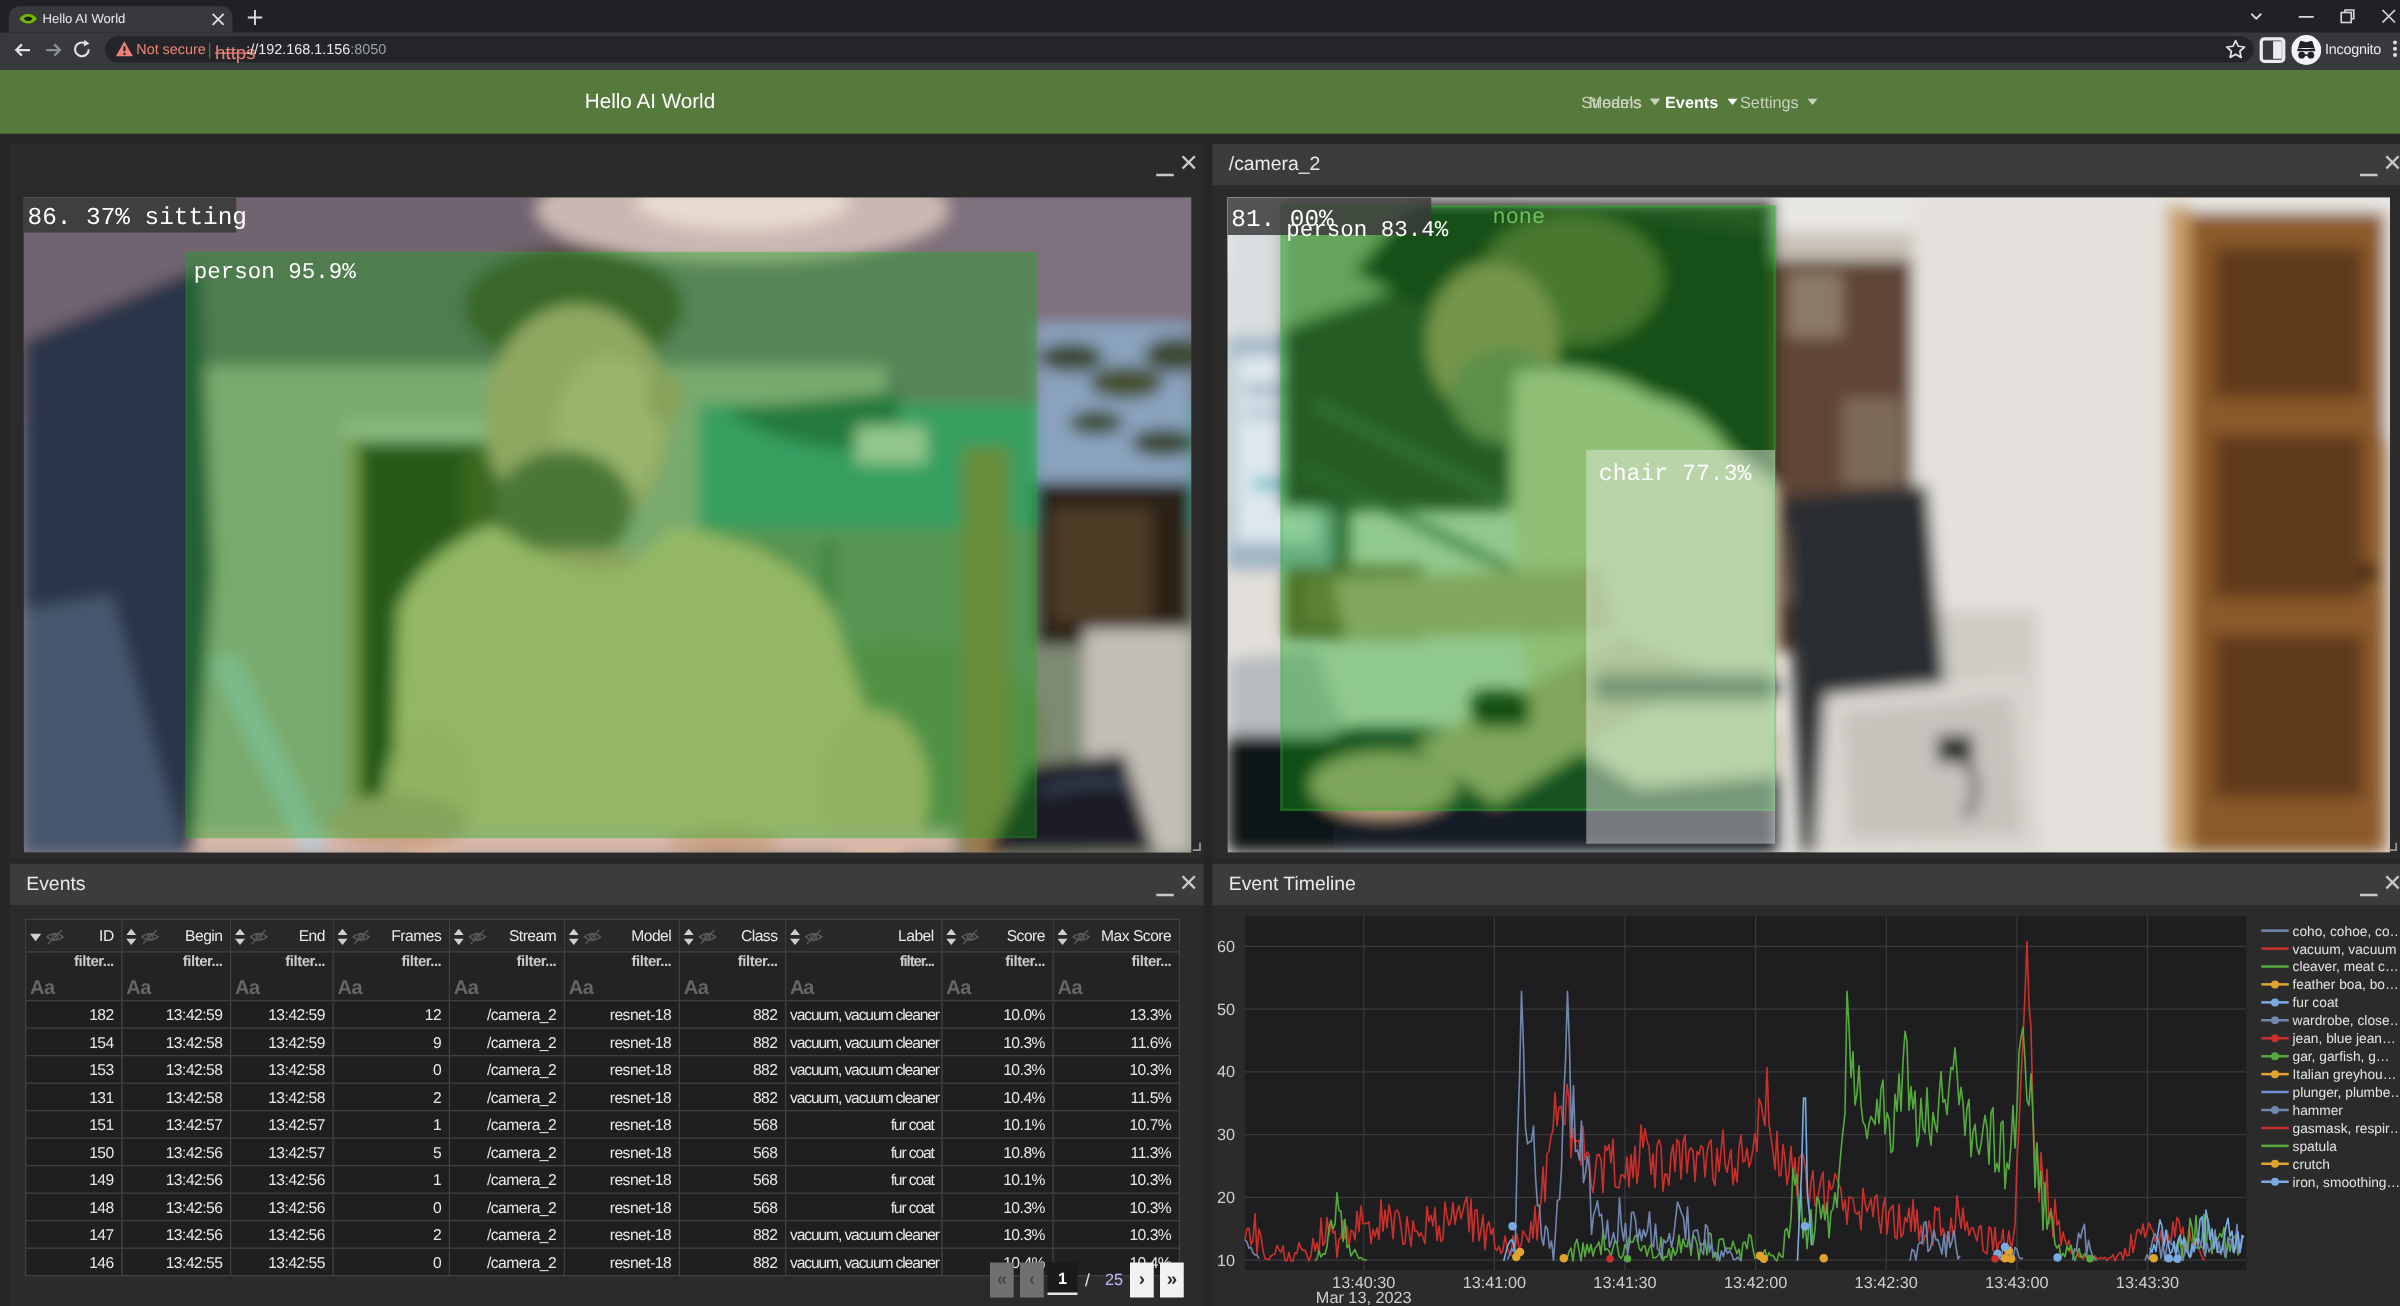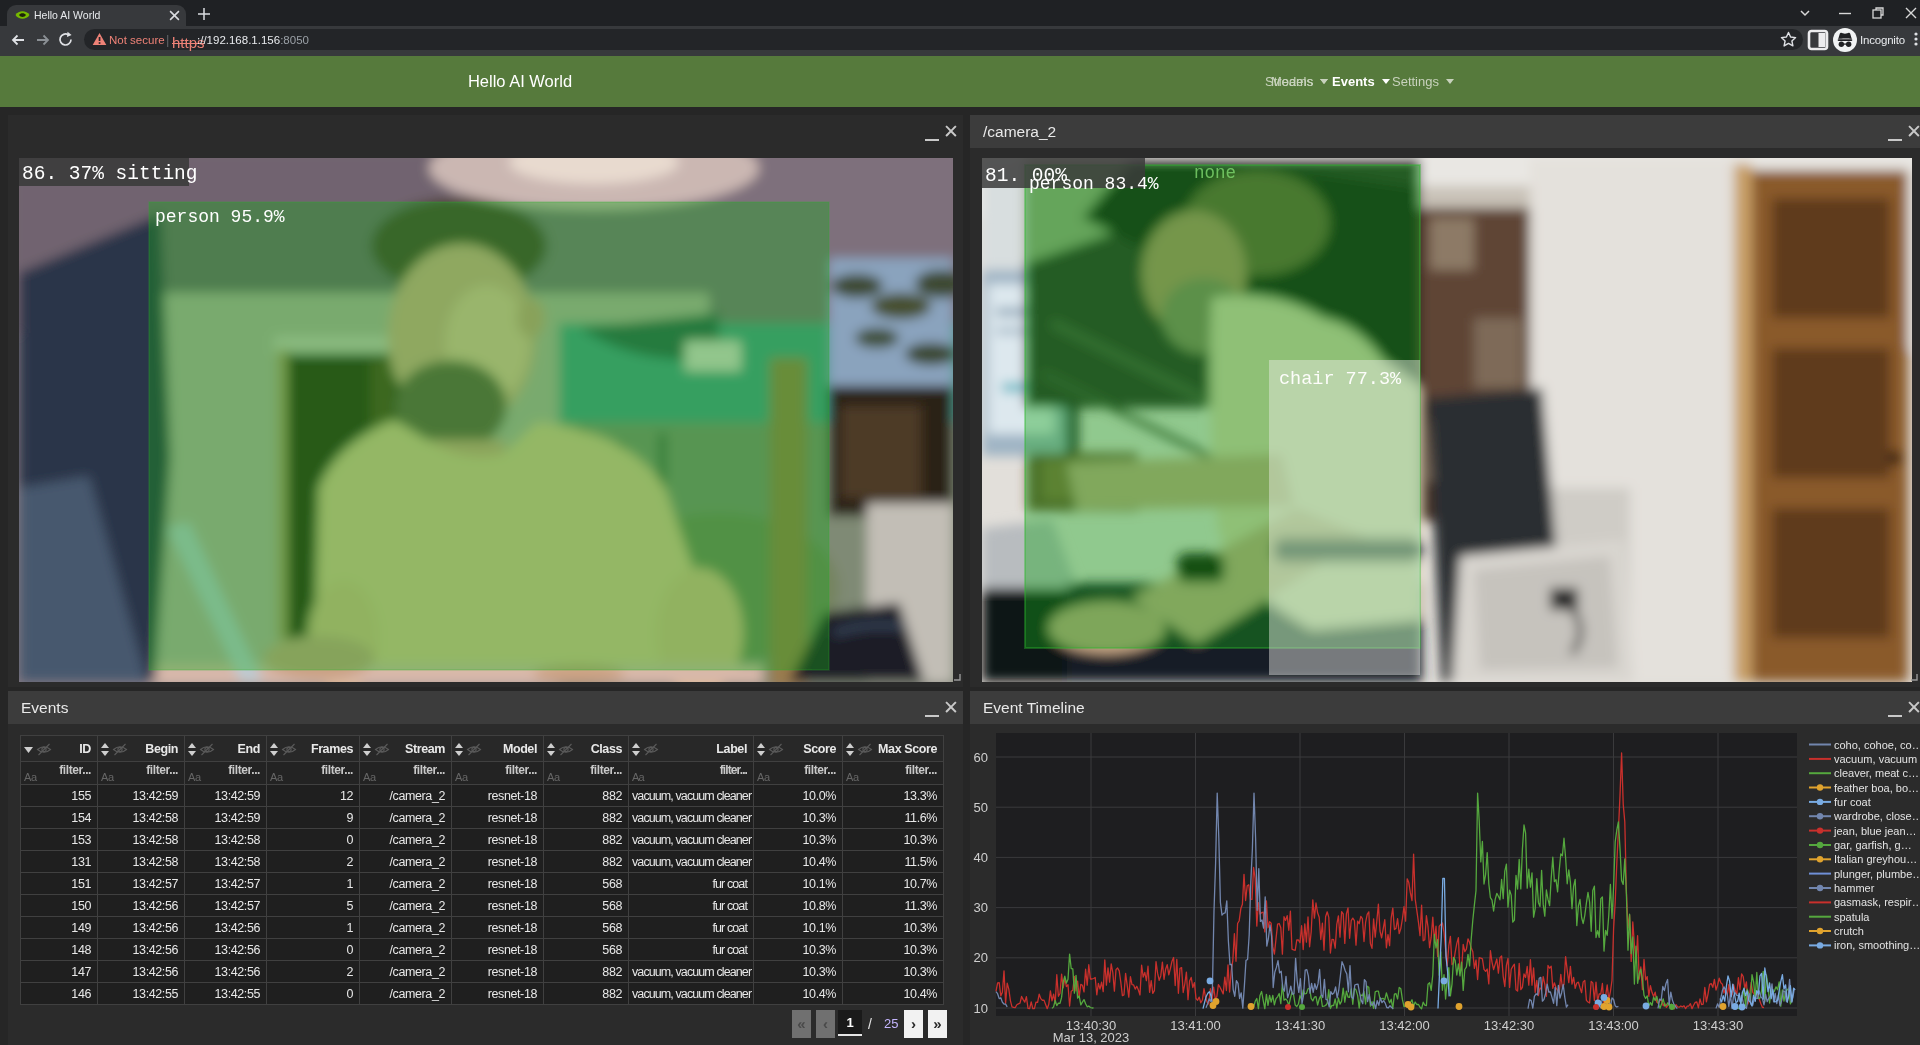--- a/index.html
+++ b/index.html
@@ -15,26 +15,26 @@
 .ptitle span.t{position:absolute;left:13px;top:0}
 .wmin{position:absolute;width:14px;border-top:2px solid #c9c9c9}
 .wx{position:absolute;color:#c9c9c9;font-size:19px;line-height:33px;font-weight:400}
 .nav{position:absolute;top:56px;height:51px;line-height:51px;color:#c8d2bd;font-size:13px}
 .caret{display:inline-block;width:0;height:0;border-left:4.5px solid transparent;
  border-right:4.5px solid transparent;border-top:5px solid #c8d2bd;margin-left:7px;vertical-align:2px}
 table.ev{border-collapse:collapse;table-layout:fixed;width:923px;color:#e8e8e8;font-size:12.5px;letter-spacing:-0.4px}
 table.ev th{position:relative}
 table.ev td,table.ev th{border:1px solid #404040;padding:0 6px 0 3px;text-align:right;
  white-space:nowrap;overflow:hidden}
-table.ev thead th{height:26px;background:#282828;font-weight:bold;font-size:12.5px}
+table.ev thead th{height:26px;background:#282828;font-weight:normal;font-size:12.5px}
 table.ev tr.filt td{height:23px;background:#232323;color:#c9c9c9;font-size:12px;font-weight:bold}
 table.ev tbody td{height:22px;background:#1f1f1f}
 table.ev tbody td:nth-child(8){letter-spacing:-0.9px}
 .icns{position:absolute;left:3px;top:7px;display:flex;gap:3px}
-.aa{float:left;color:#666;font-size:11px;margin-top:8px;font-weight:normal}
+.aa{float:left;color:#666;font-size:16px;margin-top:20px;font-weight:bold}
 .pgb{position:absolute;width:19px;height:28px;top:1010px;text-align:center;
  line-height:28px;font-size:15px;font-weight:bold}
 svg{display:block}
 </style></head><body>
 
 <div class="abs" id="tabstrip"></div>
 <div class="abs" id="tab"></div>
 <svg class="abs" style="left:15px;top:8px" width="15" height="14" viewBox="0 0 15 14">
  <path d="M0.5 7 C3.5 2 11.5 2 14.5 7 C11.5 12 3.5 12 0.5 7Z" fill="#76b900"></path>
  <path d="M4 7 C5.5 4.5 9.5 4.5 11 7 C9.5 9.5 5.5 9.5 4 7Z" fill="#1d2308"></path>
@@ -391,21 +391,21 @@
         <td><span class="aa">Aa</span>filter...</td>
         <td><span class="aa">Aa</span>filter...</td>
         <td><span class="aa">Aa</span>filter...</td>
         <td><span class="aa">Aa</span>filter...</td>
         <td><span class="aa">Aa</span>filter...</td>
         <td><span class="aa">Aa</span>filter...</td>
         <td><span class="aa">Aa</span>filter...</td>
         <td><span class="aa">Aa</span>filter...</td>
       </tr>
       <tr>
-        <td>155</td>
+        <td>182</td>
         <td>13:42:59</td>
         <td>13:42:59</td>
         <td>12</td>
         <td>/camera_2</td>
         <td>resnet-18</td>
         <td>882</td>
         <td>vacuum, vacuum cleaner</td>
         <td>10.0%</td>
         <td>13.3%</td>
       </tr>

